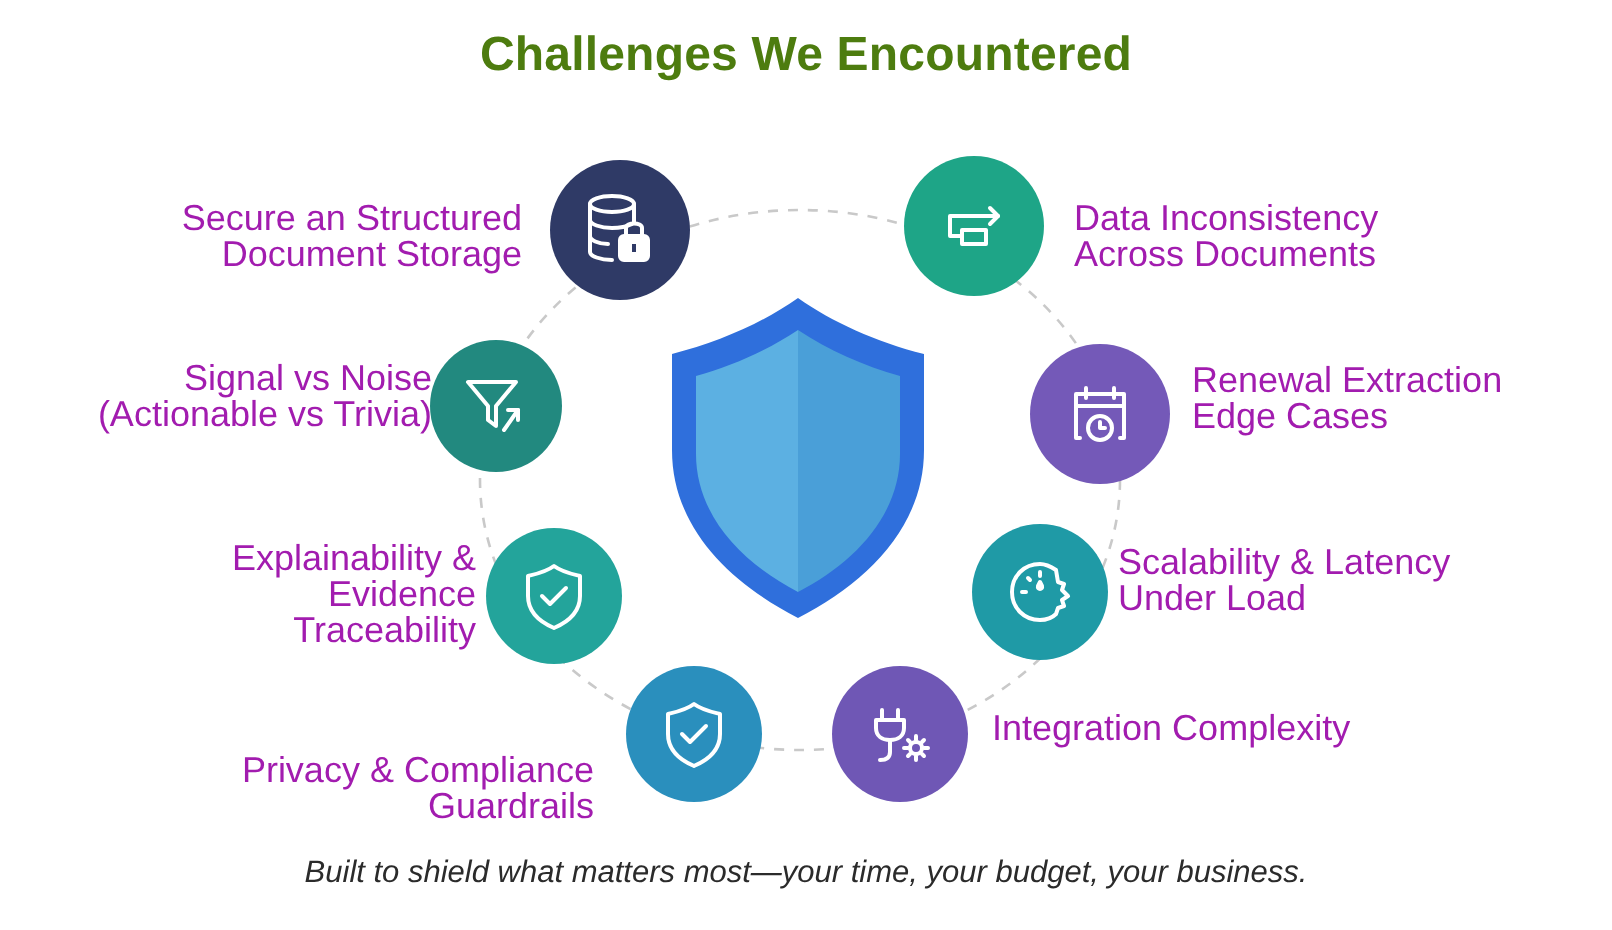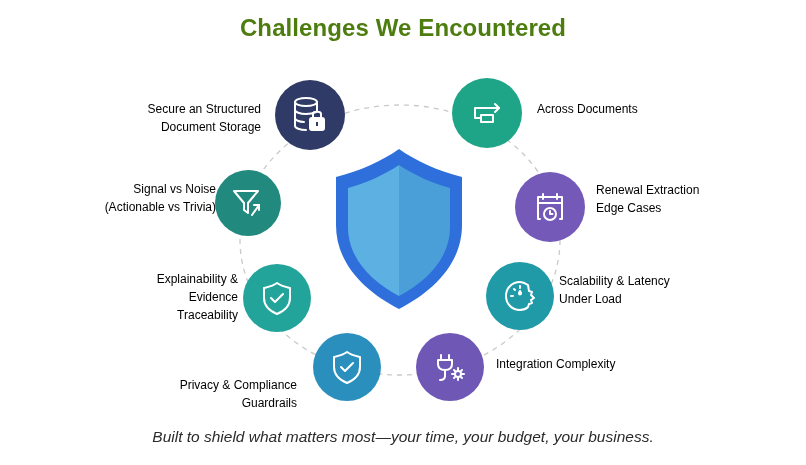--- a/index.html
+++ b/index.html
@@ -1,21 +1,21 @@
 <!DOCTYPE html>
 <html><head>
   <meta charset="utf-8">
   <style>
     html, body { margin:0; padding:0; background:#ffffff; }
     body { width:806px; height:465px; position:relative; overflow:hidden; font-family:"Liberation Sans", sans-serif; color:#2b2b2b; }
     .title { position:absolute; left:0; width:806px; top:14px; text-align:center; font-size:24px; font-weight:bold; color:#4d7c0f; letter-spacing:0.1px; }
     .ring { position:absolute; left:0; top:0; }
     .circle { position:absolute; border-radius:50%; display:flex; align-items:center; justify-content:center; }
     .circle svg { width:44px; height:44px; }
-    .label { position:absolute; font-size:12px; line-height:18px; color:#000000; }
+    .label { position:absolute; font-size:18px; line-height:18px; color:#a21caf; }
     .label.left { text-align:right; }
     .label.right { text-align:left; }
     .label span { display:block; white-space:nowrap; }
     .shield { position:absolute; left:330px; top:145px; width:138px; height:168px; }
     .tagline { position:absolute; left:0; width:806px; top:428px; text-align:center; font-size:15.5px; font-style:italic; color:#2b2b2b; }
   </style>
 </head>
 <body>
 
 <div class="title">Challenges We Encountered</div>
@@ -49,20 +49,21 @@
 
 <div class="circle" style="left: 452px; top: 78px; width: 70px; height: 70px; background: rgb(30, 165, 135);">
   <svg viewBox="0 0 44 44" fill="none" stroke="#fff" stroke-width="2" stroke-linecap="round" stroke-linejoin="round">
     <path d="M20 17 H10 V27 H16"></path>
     <path d="M16 24 H28 V31 H16 Z"></path>
     <path d="M16 17 H34"></path>
     <path d="M30 13 L34 17 L30 21"></path>
   </svg>
 </div>
 <div class="label right" style="left:537px;top:100px;">
+  <span>Data Inconsistency</span>
   <span>Across Documents</span>
 </div>
 
 <div class="circle" style="left: 215px; top: 170px; width: 66px; height: 66px; background: rgb(34, 137, 127);">
   <svg viewBox="0 0 44 44" fill="none" stroke="#fff" stroke-width="2" stroke-linecap="round" stroke-linejoin="round">
     <path d="M8 10 H32 L22 22 V32 L18 29 V22 Z"></path>
     <path d="M26 34 L33 24"></path>
     <path d="M28 24 H33 V29"></path>
   </svg>
 </div>

